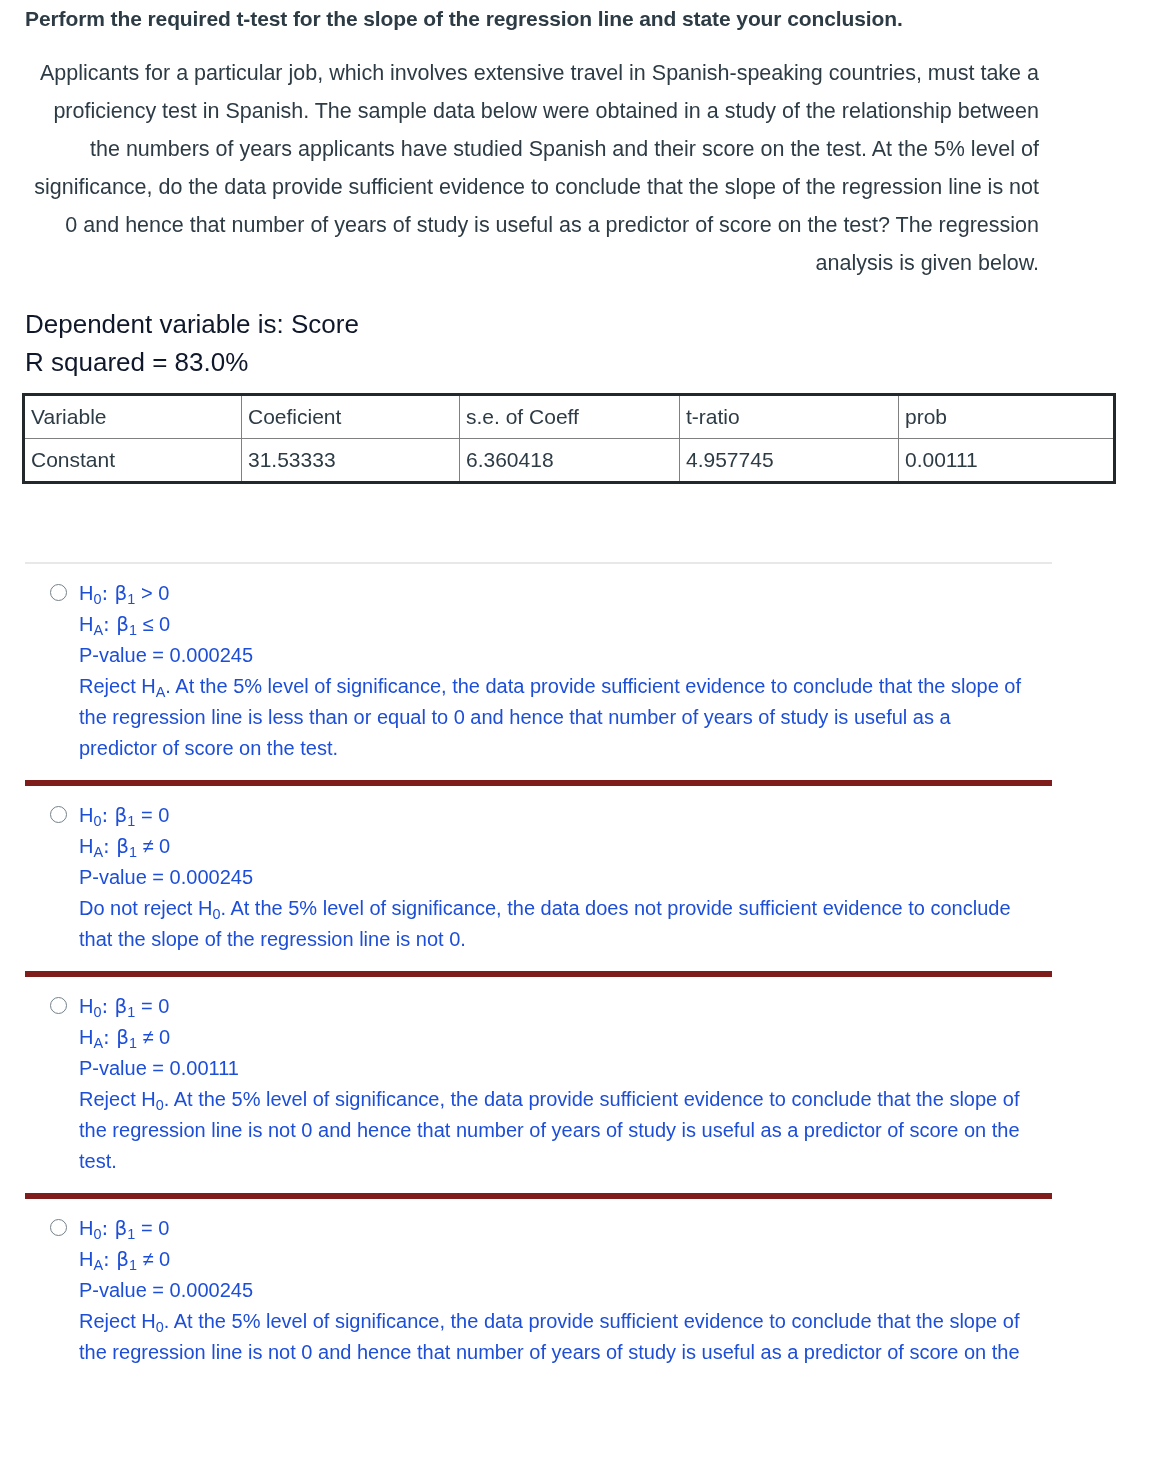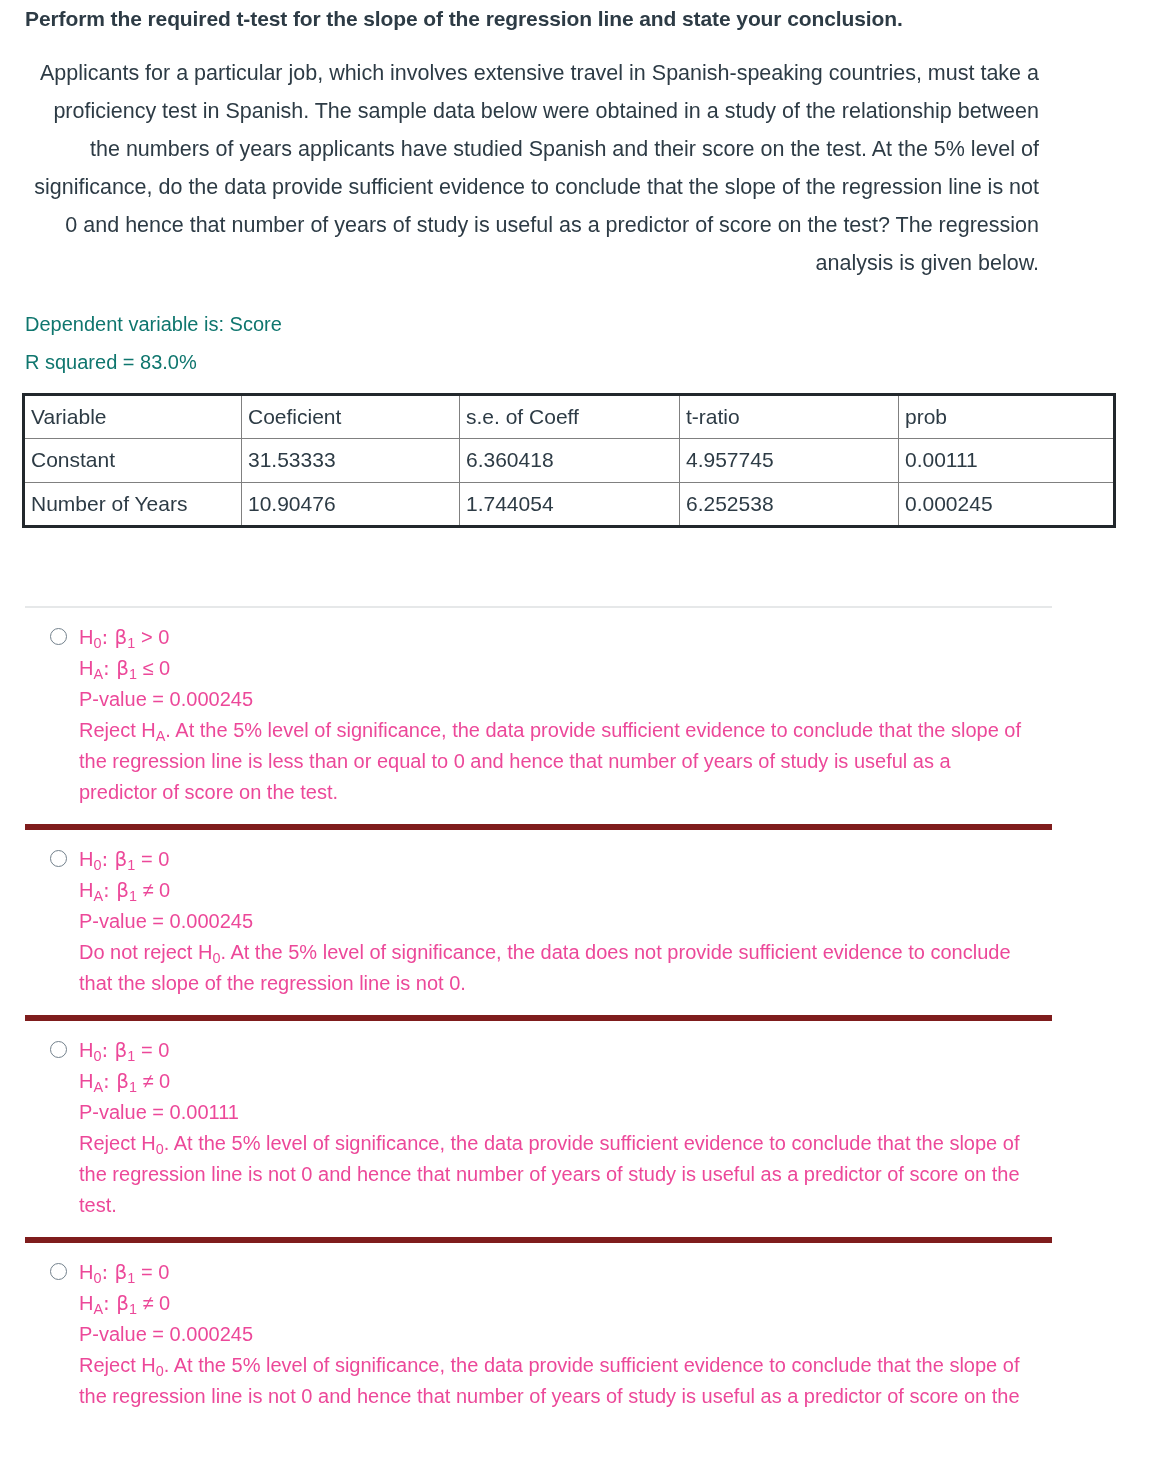--- a/index.html
+++ b/index.html
@@ -40,23 +40,23 @@
     color: #2d3b45;
     margin: 20px 25px 0 25px;
     max-width: 1120px;
     font-weight: 400;
     text-align: right;
   }
 
   
   .analysis-block {
     margin: 23px 25px 0 25px;
-    font-size: 20px;
+    font-size: 26px;
     line-height: 38px;
-    color: #0f766e;
+    color: #0f172a;
   }
   .analysis-line { white-space: nowrap; }
 
   
   .regression-table-wrap {
     margin: 12px 0 0 22px;
     width: 1091px;
     border-radius: 9px;
   }
   table.regression-table {
@@ -105,21 +105,21 @@
     border: 1.6px solid #73818c;
     border-radius: 50%;
     background: #ffffff;
     margin-top: 6px;
     margin-right: 12px;
   }
 
   .option-text {
     font-size: 20px;
     line-height: 31px;
-    color: #ec4899;
+    color: #1d4ed8;
     max-width: 1078px;
     font-weight: 400;
   }
   .option-text .stmt { display: block; }
 
   sub {
     font-size: 0.72em;
     line-height: 0;
     vertical-align: baseline;
     position: relative;
@@ -158,27 +158,20 @@
           <td>t-ratio</td>
           <td>prob</td>
         </tr>
         <tr>
           <td>Constant</td>
           <td>31.53333</td>
           <td>6.360418</td>
           <td>4.957745</td>
           <td>0.00111</td>
         </tr>
-        <tr>
-          <td>Number of Years</td>
-          <td>10.90476</td>
-          <td>1.744054</td>
-          <td>6.252538</td>
-          <td>0.000245</td>
-        </tr>
       </tbody>
     </table>
   </div>
 
   <div class="options">
 
     <div class="option">
       <div class="option-inner">
         <span class="radio"></span>
         <div class="option-text">

